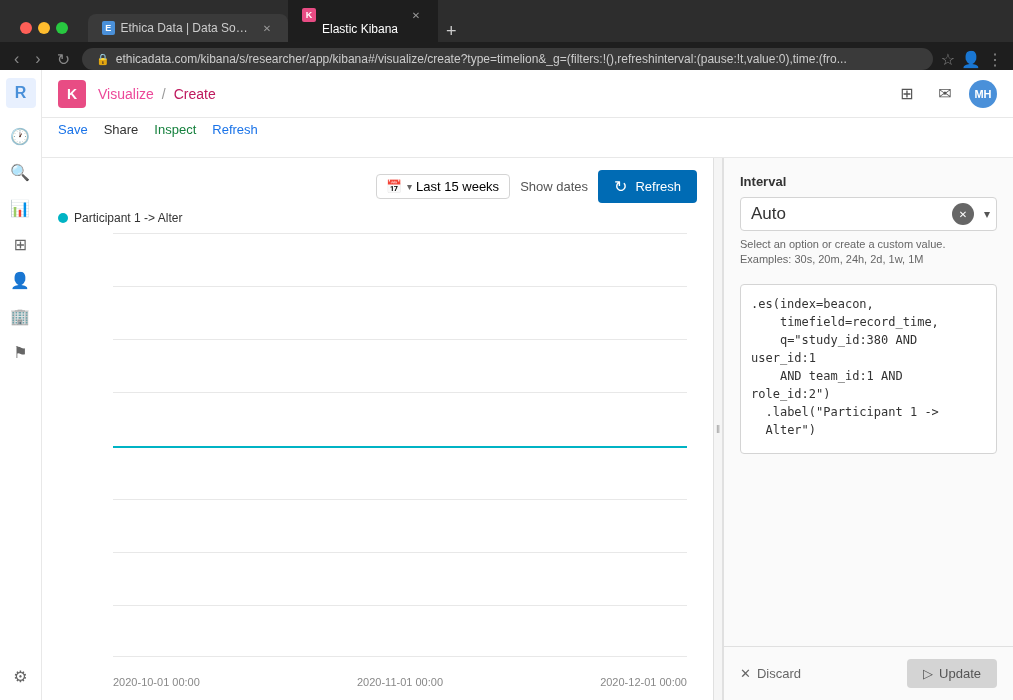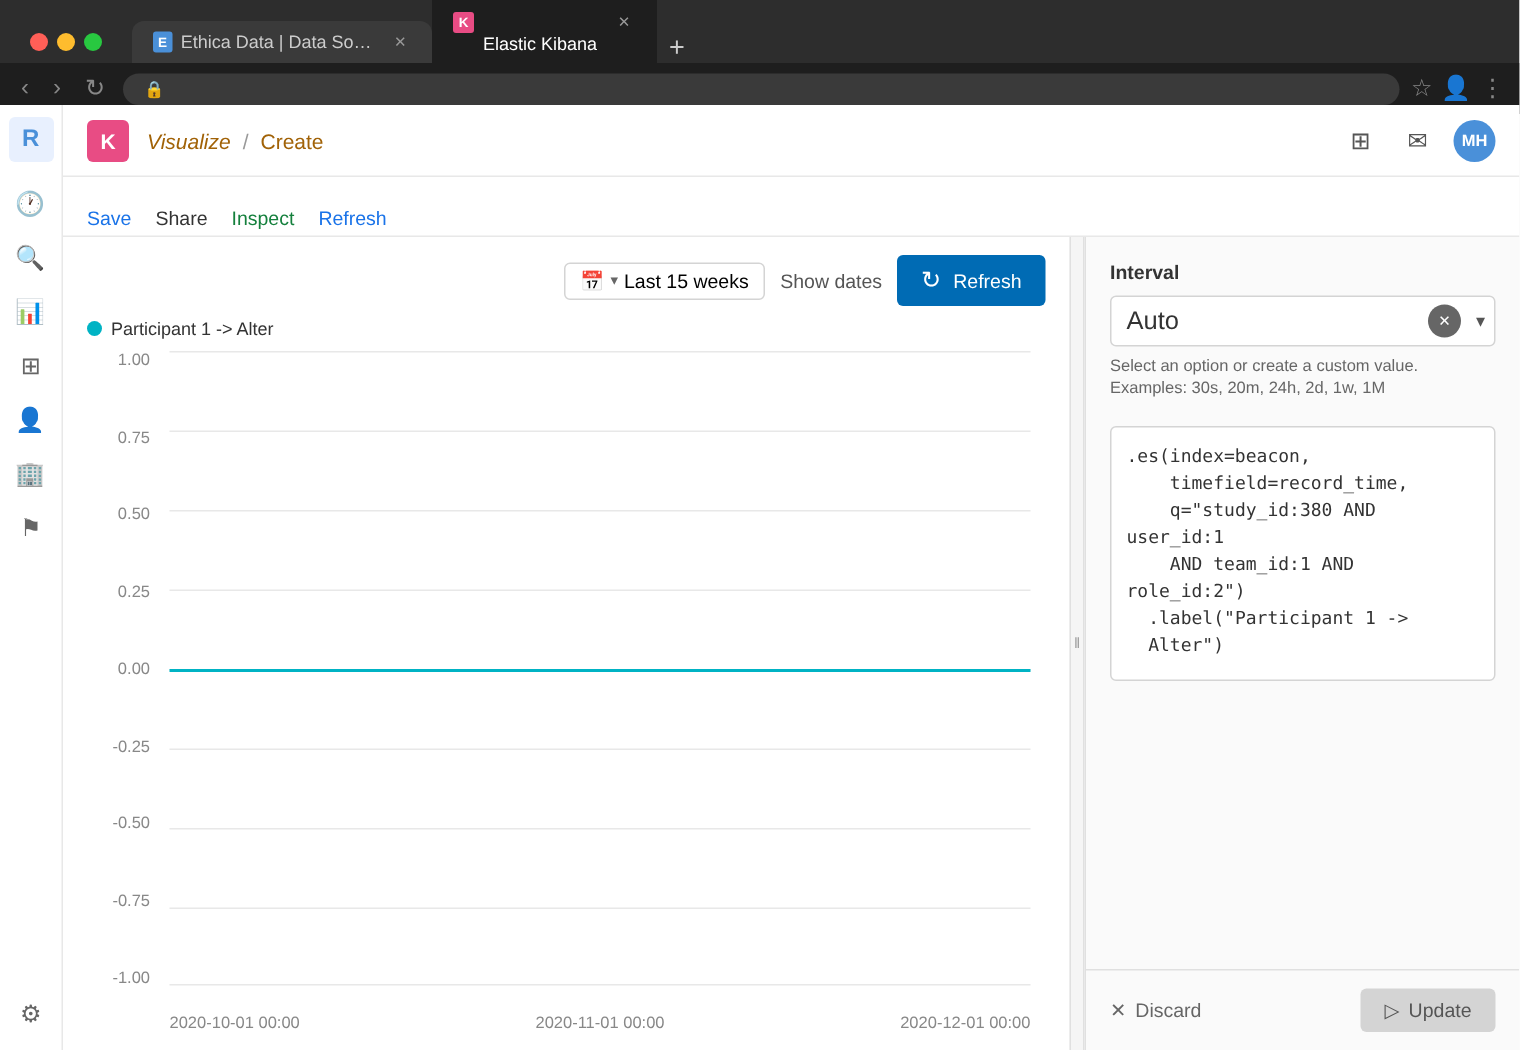--- a/index.html
+++ b/index.html
@@ -35,27 +35,27 @@
     .sidebar-logo { width: 30px; height: 30px; background: #e8f0fe; border-radius: 4px; display: flex; align-items: center; justify-content: center; margin-bottom: 8px; font-size: 16px; font-weight: bold; color: #4a90d9; }
     .sidebar-icon { width: 32px; height: 32px; display: flex; align-items: center; justify-content: center; border-radius: 4px; cursor: pointer; color: #666; font-size: 16px; }
     .sidebar-icon.active { color: #1a73e8; }
 
     
     .main-area { flex: 1; display: flex; flex-direction: column; overflow: hidden; }
     .app-header { display: flex; align-items: center; height: 48px; padding: 0 16px; border-bottom: 1px solid #e8e8e8; gap: 12px; }
     .kibana-logo { width: 28px; height: 28px; background: #e84c84; border-radius: 4px; display: flex; align-items: center; justify-content: center; color: white; font-size: 14px; font-weight: bold; }
     .breadcrumb { display: flex; align-items: center; gap: 8px; font-size: 14px; color: #666; }
     .breadcrumb-sep { color: #999; }
-    .breadcrumb-current { color: #a16207; font-weight: 500; text-align: right; }
+    .breadcrumb-current { color: #be185d; font-weight: 500; text-align: right; }
     .header-actions { margin-left: auto; display: flex; align-items: center; gap: 10px; }
     .header-icon { width: 28px; height: 28px; display: flex; align-items: center; justify-content: center; color: #555; cursor: pointer; font-size: 16px; }
     .user-avatar { width: 28px; height: 28px; border-radius: 50%; background: #4a90d9; color: white; display: flex; align-items: center; justify-content: center; font-size: 11px; font-weight: bold; cursor: pointer; }
 
     
-    .toolbar { display: flex; align-items: flex-end; height: 40px; padding: 0 16px; border-bottom: 1px solid #e8e8e8; gap: 16px; }
+    .toolbar { display: flex; align-items: flex-start; height: 40px; padding: 0 16px; border-bottom: 1px solid #e8e8e8; gap: 16px; }
     .toolbar-btn { background: none; border: none; font-size: 13px; cursor: pointer; color: #333; padding: 4px 0; }
     .toolbar-btn.primary { color: #1a73e8; }
     .toolbar-btn.muted { color: #15803d; }
 
     
     .content { display: flex; flex: 1; overflow: hidden; }
 
     
     .chart-area { flex: 1; padding: 12px 16px; position: relative; display: flex; flex-direction: column; }
 
@@ -125,20 +125,21 @@
       </div>
       <button class="tab-add">+</button>
     </div>
   </div>
   <div class="browser-nav">
     <button class="nav-btn">‹</button>
     <button class="nav-btn">›</button>
     <button class="nav-btn">↻</button>
     <div class="address-bar" style="display:flex; align-items:center;">
       <span class="lock">🔒</span>
+      <span class="address-text" style="font-size:12px; color:#ccc; overflow:hidden; white-space:nowrap; text-overflow:ellipsis;">ethicadata.com/kibana/s/researcher/app/kibana#/visualize/create?type=timelion&amp;_g=(filters:!(),refreshinterval:(pause:!t,value:0),time:(fro...</span>
     </div>
     <div class="nav-actions">
       <span class="nav-icon">☆</span>
       <span class="nav-icon">👤</span>
       <span class="nav-icon">⋮</span>
     </div>
   </div>
 </div>
 
 <div class="app">
@@ -169,21 +170,21 @@
     <div class="sidebar-icon" style="margin-top:auto; margin-bottom:8px;">
       <span>⚙</span>
     </div>
   </div>
 
   <div class="main-area">
 
     <div class="app-header">
       <div class="kibana-logo">K</div>
       <div class="breadcrumb">
-        <span style="cursor:pointer; color:#a16207;font-style:italic;">Visualize</span>
+        <span style="cursor:pointer; color:#ec4899;">Visualize</span>
         <span class="breadcrumb-sep">/</span>
         <span class="breadcrumb-current">Create</span>
       </div>
       <div class="header-actions">
         <div class="header-icon">⊞</div>
         <div class="header-icon">✉</div>
         <div class="user-avatar">MH</div>
       </div>
     </div>
 
@@ -211,31 +212,20 @@
           </button>
         </div>
 
         <div class="chart-legend">
           <div class="legend-dot"></div>
           <span>Participant 1 -&gt; Alter</span>
         </div>
 
         <div class="chart-grid">
 
-          <div class="y-axis">
-            <span class="y-label">1.00</span>
-            <span class="y-label">0.75</span>
-            <span class="y-label">0.50</span>
-            <span class="y-label">0.25</span>
-            <span class="y-label">0.00</span>
-            <span class="y-label">-0.25</span>
-            <span class="y-label">-0.50</span>
-            <span class="y-label">-0.75</span>
-            <span class="y-label">-1.00</span>
-          </div>
 
           <div class="chart-plot">
 
             <div class="grid-line" style="top:0%;"></div>
             <div class="grid-line" style="top:12.5%;"></div>
             <div class="grid-line" style="top:25%;"></div>
             <div class="grid-line" style="top:37.5%;"></div>
             <div class="grid-line" style="top:50%;"></div>
             <div class="grid-line" style="top:62.5%;"></div>
             <div class="grid-line" style="top:75%;"></div>

